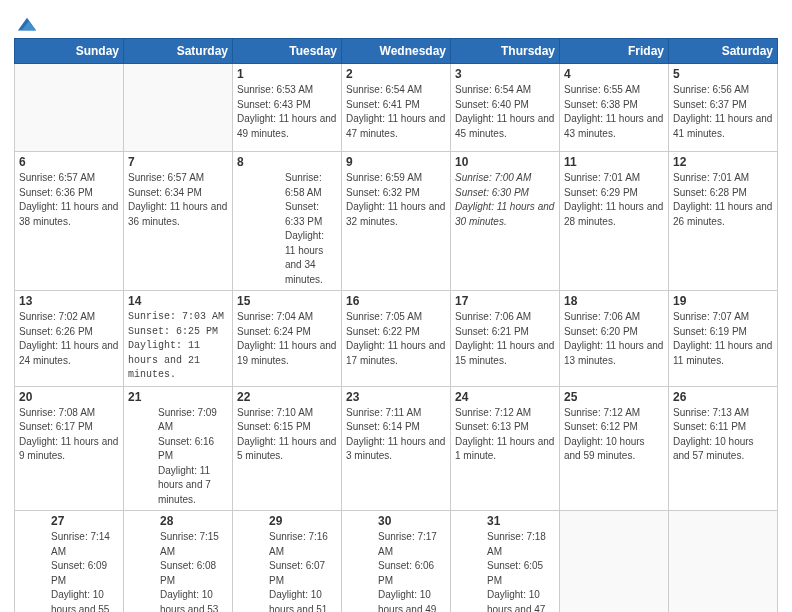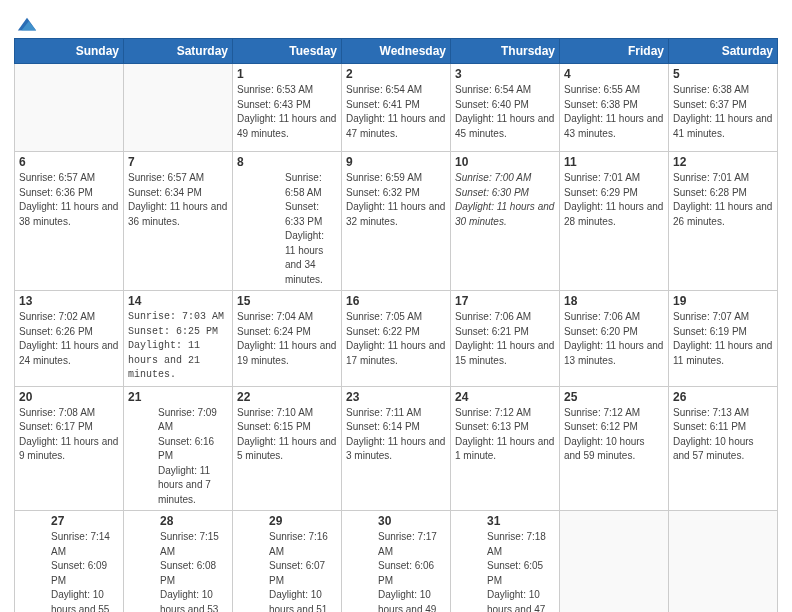--- a/index.html
+++ b/index.html
@@ -160,21 +160,21 @@
 Daylight: 11 hours and 45 minutes.</div>
           </td>
           <td>
             <span class="day-number">4</span>
             <div class="day-info" style="white-space: pre-line;">Sunrise: 6:55 AM
 Sunset: 6:38 PM
 Daylight: 11 hours and 43 minutes.</div>
           </td>
           <td>
             <span class="day-number">5</span>
-            <div class="day-info" style="white-space: pre-line;">Sunrise: 6:38 AM
+            <div class="day-info" style="white-space: pre-line;">Sunrise: 6:56 AM
 Sunset: 6:37 PM
 Daylight: 11 hours and 41 minutes.</div>
           </td>
         </tr>
         <tr>
           <td>
             <span class="day-number">6</span>
             <div class="day-info" style="white-space: pre-line;">Sunrise: 6:57 AM
 Sunset: 6:36 PM
 Daylight: 11 hours and 38 minutes.</div>

